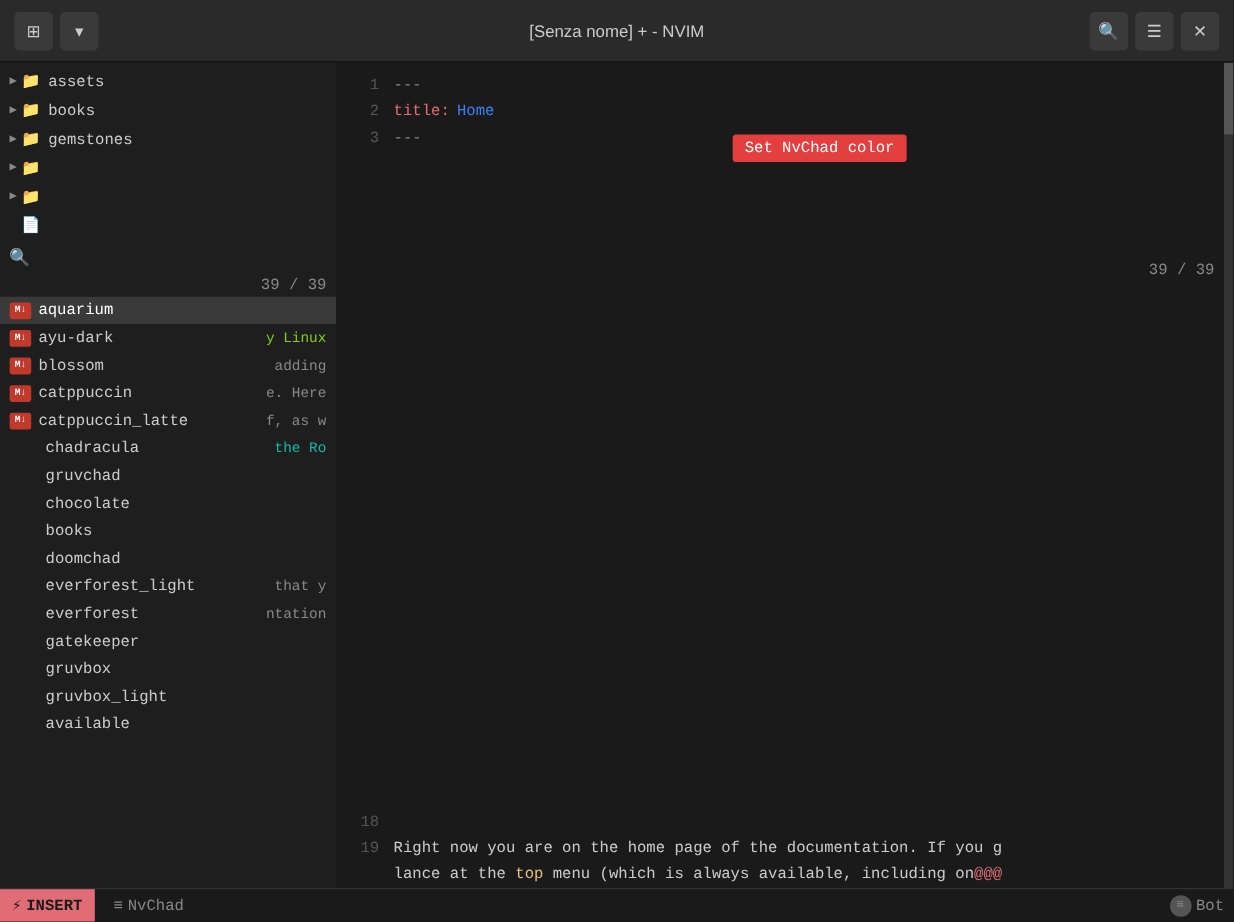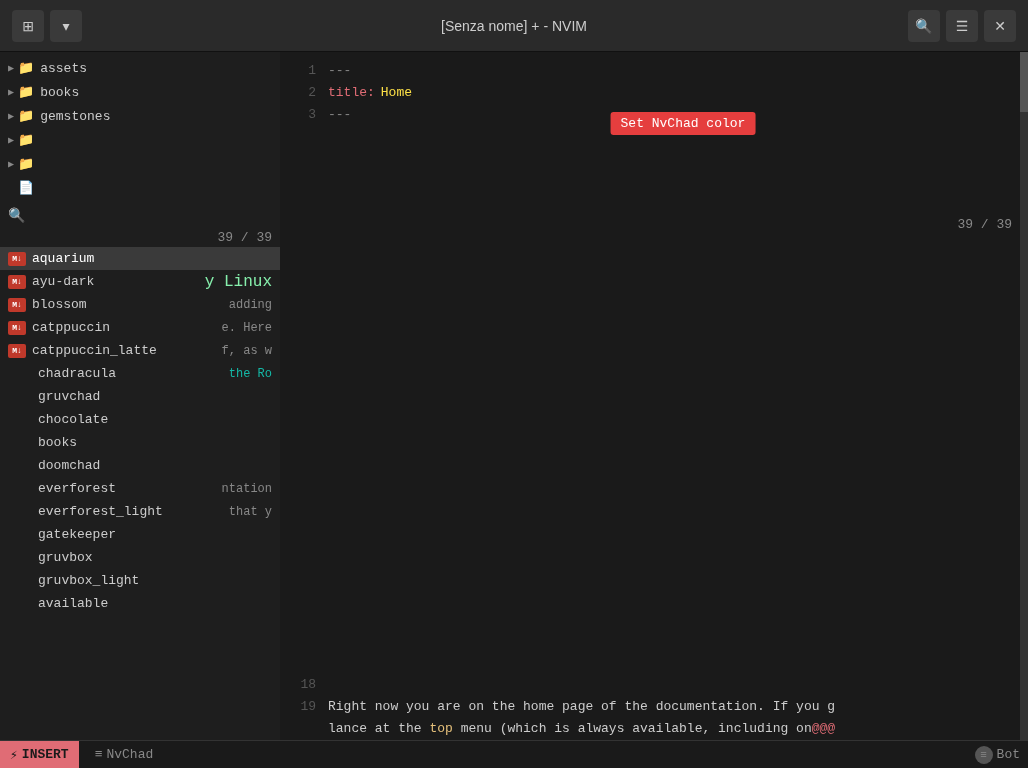--- a/index.html
+++ b/index.html
@@ -216,21 +216,21 @@
       flex-shrink: 0;
     }
     .code-text {
       color: #cccccc;
       text-align: right;
     }
     .code-key {
       color: #e06c75;
     }
     .code-value {
-      color: #fde047;
+      color: #3b82f6;
       text-align: center;
     }
     .code-dashes {
       color: #888;
     }
 
     .editor-bottom {
       padding: 8px 0 0 0;
     }
 
@@ -384,21 +384,21 @@
     </div>
 
     <div class="autocomplete-list">
       <div class="autocomplete-item">
         <span class="md-icon">M↓</span>
         <span>aquarium</span>
       </div>
       <div class="autocomplete-item">
         <span class="md-icon">M↓</span>
         <span>ayu-dark</span>
-        <span style="margin-left:auto; color:#86efac; font-size:16px;">y Linux</span>
+        <span style="margin-left:auto; color:#84cc16; font-size:12px;">y Linux</span>
       </div>
       <div class="autocomplete-item">
         <span class="md-icon">M↓</span>
         <span>blossom</span>
         <span style="margin-left:auto; color:#888; font-size:12px;">adding</span>
       </div>
       <div class="autocomplete-item">
         <span class="md-icon">M↓</span>
         <span>catppuccin</span>
         <span style="margin-left:auto; color:#888; font-size:12px;">e. Here</span>
@@ -424,27 +424,27 @@
       <div class="autocomplete-item">
         <span style="width:24px; margin-right:6px;"></span>
         <span>books</span>
       </div>
       <div class="autocomplete-item">
         <span style="width:24px; margin-right:6px;"></span>
         <span>doomchad</span>
       </div>
       <div class="autocomplete-item">
         <span style="width:24px; margin-right:6px;"></span>
+        <span>everforest_light</span>
+        <span style="margin-left:auto; color:#888; font-size:12px;">that y</span>
+      </div>
+      <div class="autocomplete-item">
+        <span style="width:24px; margin-right:6px;"></span>
         <span>everforest</span>
         <span style="margin-left:auto; color:#888; font-size:12px;">ntation</span>
-      </div>
-      <div class="autocomplete-item">
-        <span style="width:24px; margin-right:6px;"></span>
-        <span>everforest_light</span>
-        <span style="margin-left:auto; color:#888; font-size:12px;">that y</span>
       </div>
       <div class="autocomplete-item">
         <span style="width:24px; margin-right:6px;"></span>
         <span>gatekeeper</span>
       </div>
       <div class="autocomplete-item">
         <span style="width:24px; margin-right:6px;"></span>
         <span>gruvbox</span>
       </div>
       <div class="autocomplete-item">

